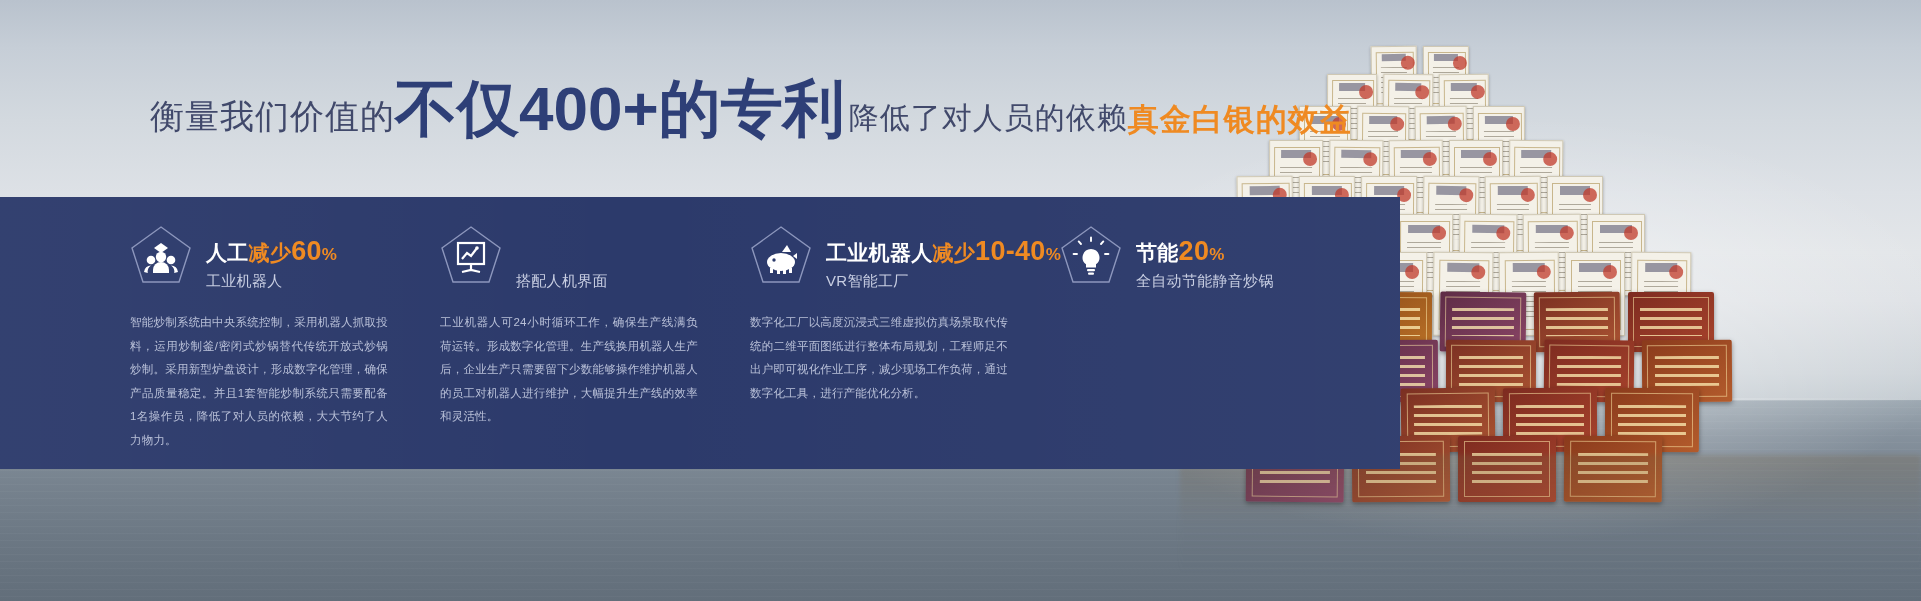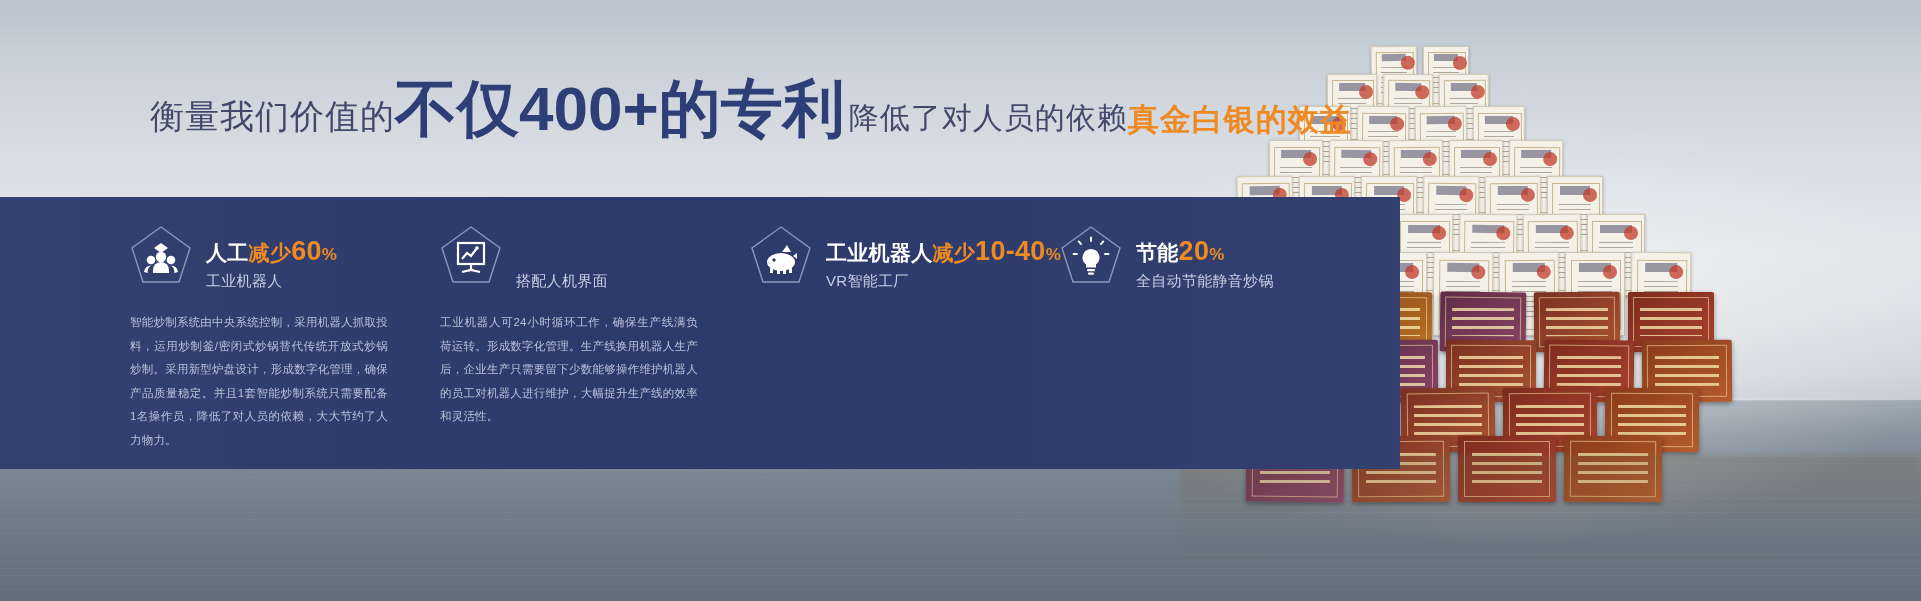--- a/index.html
+++ b/index.html
@@ -499,20 +499,21 @@
                 <path d="M43 31 l4 -3 v6 Z"></path>
                 <circle cx="24" cy="35" r="1.7" fill="#2c3a6b"></circle>
               </g>
             </svg>
           </span>
           <span class="feat-titles">
             <span class="feat-title"><span>工业机器人</span><span class="accent">减少</span><span class="num">10-40</span><span class="pct">%</span></span>
             <span class="feat-sub">VR智能工厂</span>
           </span>
         </div>
+        <div class="feat-body">数字化工厂以高度沉浸式三维虚拟仿真场景取代传统的二维平面图纸进行整体布局规划，工程师足不出户即可视化作业工序，减少现场工作负荷，通过数字化工具，进行产能优化分析。</div>
       </div>
       <div class="feature">
         <div class="feat-head">
           <span class="hexwrap">
             <svg width="62" height="66" viewBox="0 0 62 66">
               <path d="M31,2 L60,23 L49,57 L13,57 L2,23 Z" fill="none" stroke="#8d97bd" stroke-width="1.4"></path>
               <g fill="#ffffff">
                 <path d="M31 24 a8.5 8.5 0 0 0 -5 15.3 v3.2 h10 v-3.2 A8.5 8.5 0 0 0 31 24 Z"></path>
                 <rect x="27" y="44" width="8" height="2.2" rx="1"></rect>
                 <rect x="28" y="47.6" width="6" height="2.2" rx="1"></rect>

